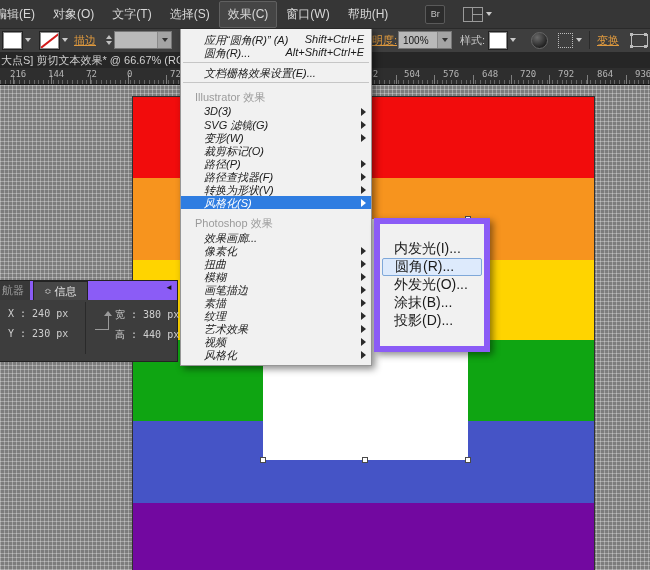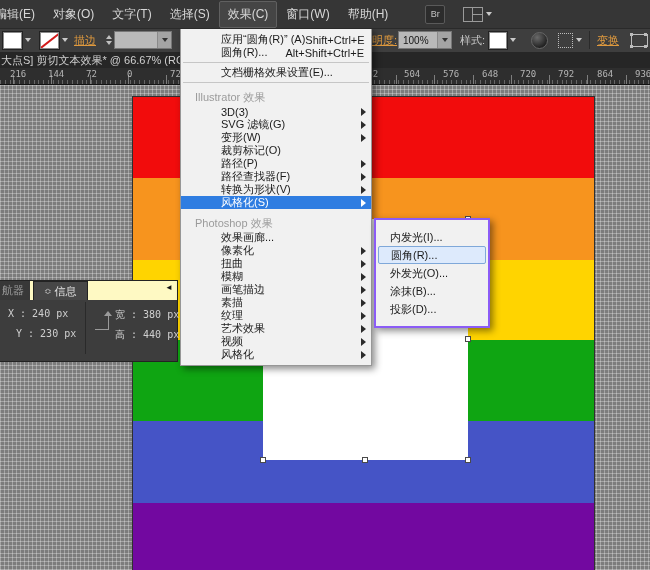--- a/index.html
+++ b/index.html
@@ -58,47 +58,47 @@
   .canvas{position:absolute;top:84px;left:0;width:650px;height:486px;z-index:1;background-color:#7c7c7c;
     background-image:repeating-linear-gradient(0deg,rgba(255,255,255,.30) 0 1px,transparent 1px 4px),
                      repeating-linear-gradient(90deg,rgba(255,255,255,.30) 0 1px,transparent 1px 4px);}
   .artboard{position:absolute;left:133px;top:13px;width:461px;height:473px;outline:1px solid #2f2f2f;}
   .stripe{width:100%;}
   .whiterect{position:absolute;left:263px;top:135px;width:205px;height:241px;background:#ffffff;}
   .handle{position:absolute;width:6px;height:6px;background:#fff;border:1px solid #4a4a4a;box-sizing:border-box;}
   
   .infopanel{position:absolute;left:0;top:280px;width:178px;height:82px;background:#3d3d3d;
              border:1px solid #232323;border-left:none;box-sizing:border-box;z-index:10;}
-  .ip-tabs{height:19px;background:#fef9c3;display:flex;align-items:flex-start;position:relative;}
+  .ip-tabs{height:19px;background:#8b5cf6;display:flex;align-items:flex-start;position:relative;}
   .ip-tab-partial{padding:2px 6px 2px 2px;font-size:11px;color:#9a9a9a;background:#383838;height:15px;}
   .ip-tab-active{margin-left:3px;padding:2px 10px;font-size:11px;color:#e2e2e2;background:#474747;
                  border:1px solid #232323;border-bottom:none;height:14px;display:flex;align-items:center;gap:3px;}
   .ip-menu-glyph{font-size:9px;color:#b5b5b5;}
   .ip-collapse{position:absolute;right:4px;top:2px;font-size:8px;color:#151515;}
   .ip-body{position:relative;height:58px;font-family:"DejaVu Sans Mono",monospace;font-size:10px;color:#cfcfcf;}
   .ip-row{position:absolute;white-space:nowrap;}
   .ip-div{position:absolute;left:85px;top:2px;width:1px;height:52px;background:#2a2a2a;}
   .dimicon{position:absolute;left:95px;top:16px;width:13px;height:13px;border-right:1px solid #9a9a9a;border-bottom:1px solid #9a9a9a;}
   .dimicon:before{content:"";position:absolute;right:-4px;top:-5px;width:0;height:0;
       border-left:4px solid transparent;border-right:4px solid transparent;border-bottom:5px solid #9a9a9a;}
   
   .effectmenu{position:absolute;left:180px;top:28px;width:192px;background:#f1f1f1;
               border:1px solid #979797;box-shadow:3px 3px 7px rgba(0,0,0,.45);z-index:30;
               padding:4px 0;font-size:11px;color:#1b1b1b;box-sizing:border-box;}
-  .mrow{height:13px;display:flex;align-items:center;padding:0 7px 0 40px;position:relative;white-space:nowrap;}
+  .mrow{height:13px;display:flex;align-items:flex-start;padding:0 7px 0 23px;position:relative;white-space:nowrap;font-style:italic;}
   .mrow .shortcut{margin-left:auto;}
   .mrow .subarrow{position:absolute;right:5px;top:3px;width:0;height:0;
         border-top:4px solid transparent;border-bottom:4px solid transparent;border-left:5px solid #2b2b2b;}
   .mrow.hl{background:#2f7de1;color:#fff;}
   .mrow.hl .subarrow{border-left-color:#fff;}
   .mheader{height:16px;margin-top:6px;display:flex;align-items:center;padding-left:14px;color:#9b9b9b;}
   .msep{border-top:1px solid #c6c6c6;margin:3px 2px;}
   .stylizemenu{position:absolute;left:374px;top:218px;width:116px;background:#f1f1f1;
-               border:2px solid #8b5cf6;box-shadow:3px 3px 7px rgba(0,0,0,.45);z-index:31;
-               padding:8px 2px;font-size:11px;color:#1b1b1b;box-sizing:border-box;}
+               border:6px solid #8b5cf6;box-shadow:3px 3px 7px rgba(0,0,0,.45);z-index:31;
+               padding:16px 2px;font-size:14px;color:#1b1b1b;box-sizing:border-box;}
   .srow{height:18px;display:flex;align-items:center;padding-left:12px;white-space:nowrap;box-sizing:border-box;}
   .srow.hl{background:#ddeafc;border:1px solid #7fa8d9;border-radius:2px;}
 </style>
 </head>
 <body>
 
 <div id="app">
 
   <div class="canvas">
     <div class="artboard">
@@ -124,21 +124,21 @@
     <div class="ip-tabs">
       <div class="ip-tab-partial">航器</div>
       <div class="ip-tab-active">
         <span class="ip-menu-glyph">≎</span>
         <span>信息</span>
       </div>
       <span class="ip-collapse">◄</span>
     </div>
     <div class="ip-body">
       <div class="ip-row" style="left:8px;top:8px"><span>X :</span>&nbsp;<span>240 px</span></div>
-      <div class="ip-row" style="left:16px;top:28px"><span>Y :</span>&nbsp;<span>230 px</span></div>
+      <div class="ip-row" style="left:8px;top:28px"><span>Y :</span>&nbsp;<span>230 px</span></div>
       <div class="ip-div"></div>
       <div class="dimicon"></div>
       <div class="ip-row" style="left:115px;top:8px"><span>宽 :</span>&nbsp;<span>380 px</span></div>
       <div class="ip-row" style="left:115px;top:28px"><span>高 :</span>&nbsp;<span>440 px</span></div>
     </div>
   </div>
 
   <div class="effectmenu">
     <div class="mrow">
         <span>应用“圆角(R)” (A)</span>

